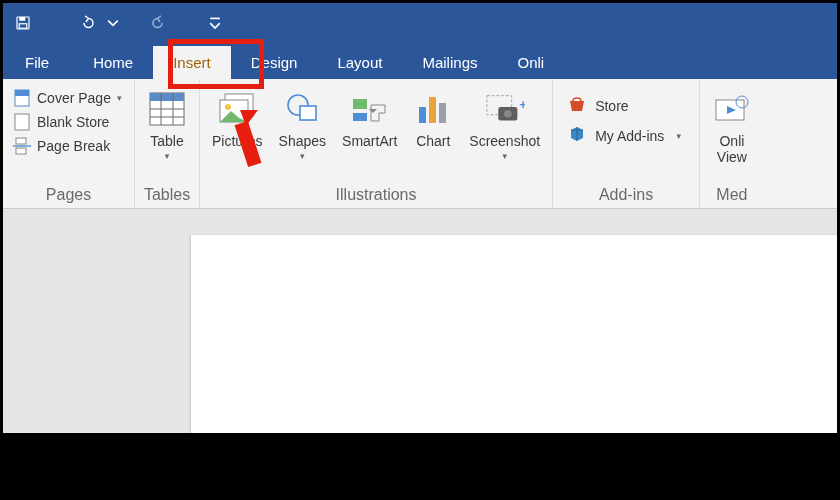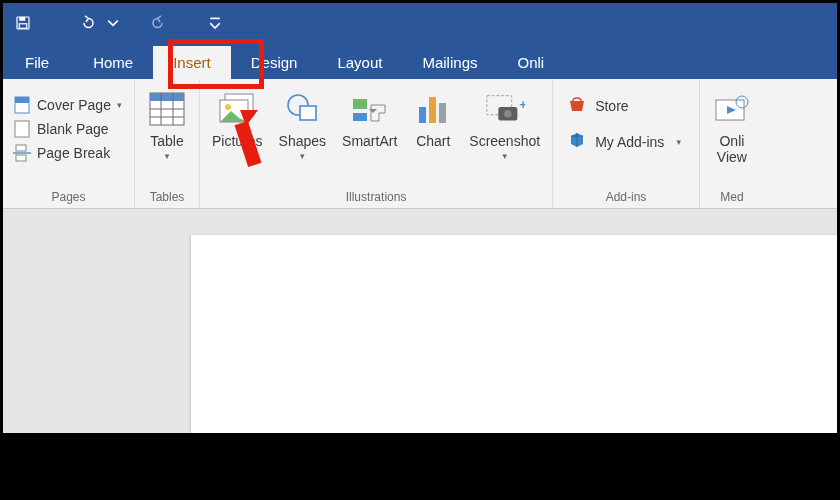--- a/index.html
+++ b/index.html
@@ -81,27 +81,26 @@
   .group:last-child { border-right: none; }
   .group-body {
     flex: 1;
     display: flex;
     align-items: flex-start;
     gap: 4px;
   }
   .group-label {
     text-align: center;
     color: #6a6a6a;
-    font-size: 12px;
+    font-size: 16px;
     padding: 2px 0 4px 0;
   }
   .vstack {
     display: flex; flex-direction: column; gap: 2px;
     padding-top: 2px;
-    margin-top: 7px;
   }
   .small-item {
     display: flex; align-items: center; gap: 6px;
     padding: 2px 4px;
     color: #3b3b3b;
     font-size: 14px;
     white-space: nowrap;
   }
   .small-item .ico { width:18px; display:flex; justify-content:center; }
   .big-btn {
@@ -115,21 +114,21 @@
   }
   .big-btn .ico {
     width: 40px; height: 40px;
     display:flex; align-items:center; justify-content:center;
     margin-bottom: 4px;
   }
   .big-btn .dd {
     font-size: 9px; color:#666; margin-top:2px;
   }
   .addins-col {
-    display:flex; flex-direction:column; gap:6px; padding:6px 6px 0 2px;
+    display:flex; flex-direction:column; padding:6px 6px 0 2px;
   }
   .addins-item {
     display:flex; align-items:center; gap:8px;
     font-size:14px; color:#3b3b3b; padding:4px 6px;
     white-space:nowrap;
   }
   
   .doc-area {
     background: #e6e6e6;
     height: calc(100% - 40px - 36px - 130px);
@@ -225,21 +224,21 @@
             </span>
             <span>Cover Page</span>
             <span style="font-size:9px;color:#666">▾</span>
           </div>
           <div class="small-item">
             <span class="ico">
               <svg width="16" height="18" viewBox="0 0 16 18">
                 <rect x="1" y="1" width="14" height="16" fill="#fff" stroke="#888"></rect>
               </svg>
             </span>
-            <span>Blank Page</span>
+            <span>Blank Store</span>
           </div>
           <div class="small-item">
             <span class="ico">
               <svg width="18" height="18" viewBox="0 0 18 18">
                 <rect x="3" y="1" width="10" height="6" fill="#fff" stroke="#888"></rect>
                 <rect x="3" y="11" width="10" height="6" fill="#fff" stroke="#888"></rect>
                 <line x1="0" y1="9" x2="18" y2="9" stroke="#4e8ed6" stroke-width="1.4"></line>
               </svg>
             </span>
             <span>Page Break</span>

